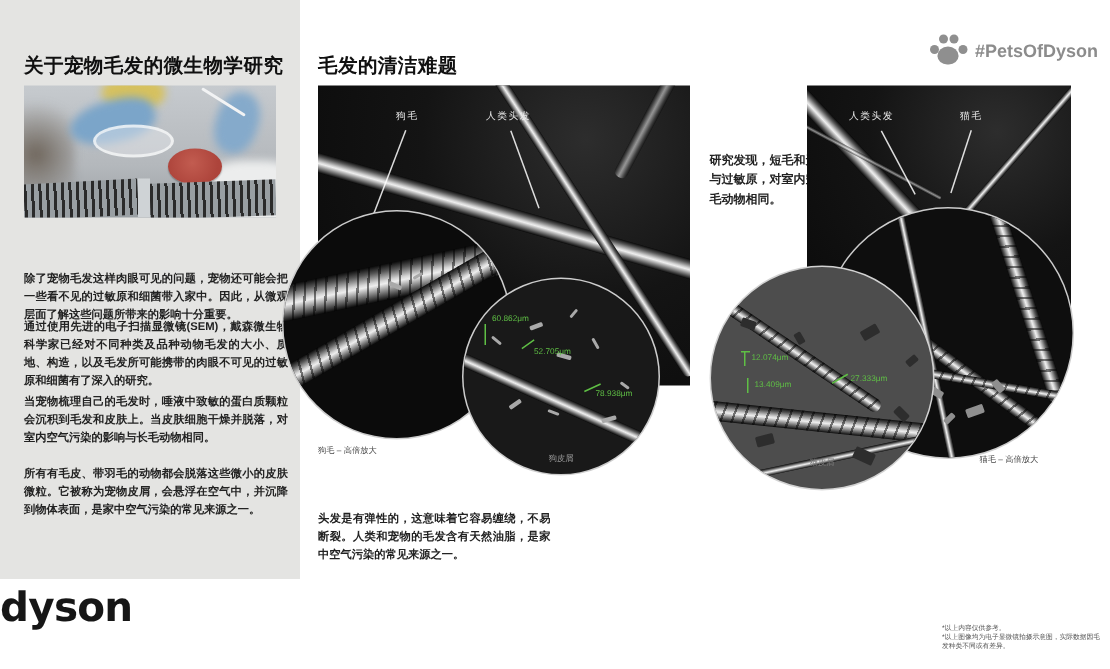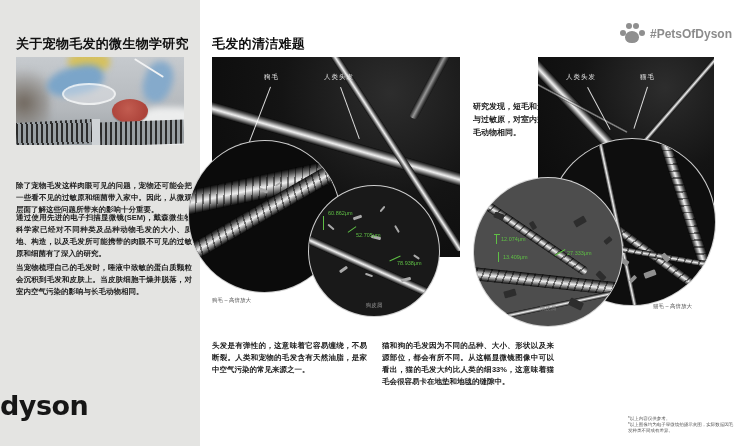--- a/index.html
+++ b/index.html
@@ -1,21 +1,21 @@
 <!DOCTYPE html>
 <html><head>
 <meta charset="utf-8">
 <style>
   html,body{margin:0;padding:0;background:#ffffff;}
   *{box-sizing:border-box;}
   .page{position:relative;width:740px;height:446px;background:#ffffff;overflow:hidden;
         font-family:"Liberation Sans",sans-serif;color:#1e1e1e;}
   .abs{position:absolute;}
   
-  .left-col{position:absolute;left:0;top:0;width:200px;height:446px;background:#e4e4e2;z-index:1;}
+  .left-col{position:absolute;left:0;top:0;width:200px;height:386px;background:#e4e4e2;z-index:1;}
   .h-main{position:absolute;font-size:13px;font-weight:700;color:#101010;letter-spacing:.3px;white-space:nowrap;}
   .body-text{position:absolute;font-size:7.5px;line-height:12px;font-weight:600;color:#222;text-align:justify;}
   .logo{position:absolute;font-family:"DejaVu Sans",sans-serif;font-size:27px;font-weight:700;
         color:#161616;letter-spacing:-.5px;}
   
   .photo{position:absolute;left:16px;top:57px;width:168px;height:88px;overflow:hidden;
          background:linear-gradient(180deg,#c6cace 0%,#b4b8bc 60%,#9aa0a4 100%);}
   .blur{filter:blur(3px);}
   .grill{position:absolute;bottom:0;height:24px;background:
          repeating-linear-gradient(90deg,#2b2b2b 0 2px,#999fa3 2px 5px);}
@@ -61,20 +61,21 @@
       <div class="abs blur" style="left:118px;top:50px;width:70px;height:44px;background:#eceded;border-radius:40%;"></div>
       <div class="abs" style="left:96px;top:42px;width:36px;height:24px;border-radius:50%;background:radial-gradient(circle at 45% 40%,#c25c50 0%,#ad443b 70%);box-shadow:0 1px 1px rgba(0,0,0,.3);"></div>
       <div class="grill" style="left:0;width:76px;transform:rotate(-3deg);"></div>
       <div class="grill" style="left:84px;width:84px;transform:rotate(-2deg);"></div>
       <div class="abs" style="left:76px;bottom:0;width:8px;height:26px;background:#cfd3d6;"></div>
     </div>
 
     <p class="body-text" style="left:16px;top:172px;width:176px;">除了宠物毛发这样肉眼可见的问题，宠物还可能会把一些看不见的过敏原和细菌带入家中。因此，从微观层面了解这些问题所带来的影响十分重要。</p>
     <p class="body-text" style="left:16px;top:204px;width:176px;">通过使用先进的电子扫描显微镜(SEM)，戴森微生物科学家已经对不同种类及品种动物毛发的大小、质地、构造，以及毛发所可能携带的肉眼不可见的过敏原和细菌有了深入的研究。</p>
     <p class="body-text" style="left:16px;top:254px;width:176px;">当宠物梳理自己的毛发时，唾液中致敏的蛋白质颗粒会沉积到毛发和皮肤上。当皮肤细胞干燥并脱落，对室内空气污染的影响与长毛动物相同。</p>
+    <p class="body-text" style="left:16px;top:302px;width:176px;">所有有毛皮、带羽毛的动物都会脱落这些微小的皮肤微粒。它被称为宠物皮屑，会悬浮在空气中，并沉降到物体表面，是家中空气污染的常见来源之一。</p>
 
     <div class="logo" style="left:0;top:390px;">dyson</div>
   </aside>
 
   <h2 class="h-main" style="left:212px;top:24px;">毛发的清洁难题</h2>
 
   <div class="paw" style="left:620px;top:22px;">
     <i style="left:0;top:8px;width:6px;height:6px;"></i>
     <i style="left:6px;top:1px;width:6px;height:6px;"></i>
     <i style="left:13px;top:1px;width:6px;height:6px;"></i>
@@ -183,20 +184,19 @@
         <span class="tick" style="left:-4px;top:2px;width:12px;height:1px;transform:rotate(-30deg);"></span>
         <span style="position:relative;left:9px;">27.333μm</span>
       </div>
       <div class="dander-label" style="bottom:14px;color:#767676;">猫皮屑</div>
     </div>
 
     <div class="caption" style="left:180px;top:246px;">猫毛 – 高倍放大</div>
   </section>
 
   <p class="body-text" style="left:212px;top:332px;width:155px;">头发是有弹性的，这意味着它容易缠绕，不易断裂。人类和宠物的毛发含有天然油脂，是家中空气污染的常见来源之一。</p>
-  <p class="body-text" style="left:382px;top:332px;width:172px;">猫和狗的毛发因为不同的品种、大小、形状以及来源部位，都会有所不同。从这幅显微镜图像中可以看出，猫的毛发大约比人类的细33%，这意味着猫毛会很容易卡在地垫和地毯的缝隙中。</p>
 
   <div class="footnote" style="left:628px;top:416px;width:108px;">
     <div>*以上内容仅供参考。</div>
     <div>*以上图像均为电子显微镜拍摄示意图，实际数据因毛发种类不同或有差异。</div>
   </div>
 
 </div>
 
 </body></html>

